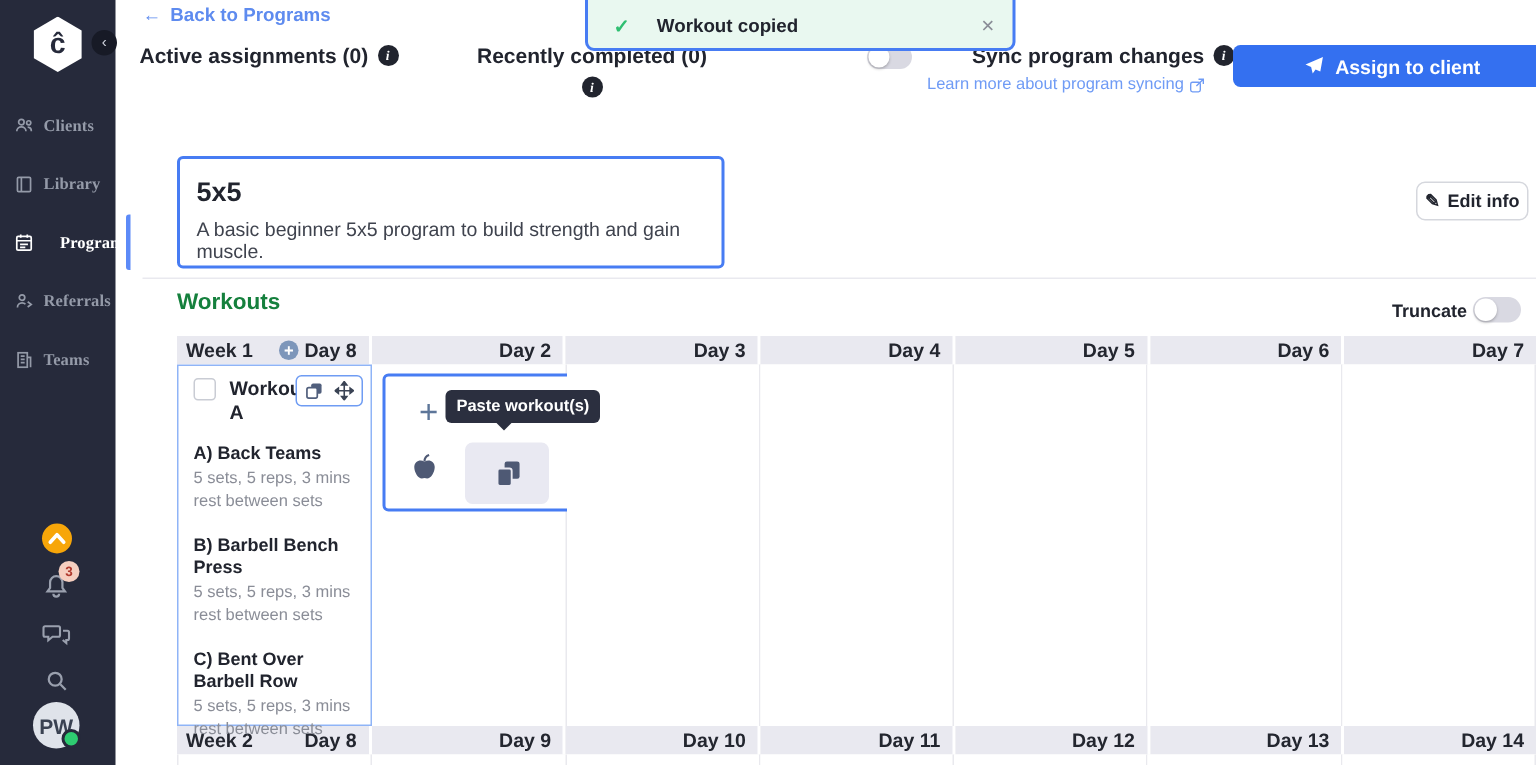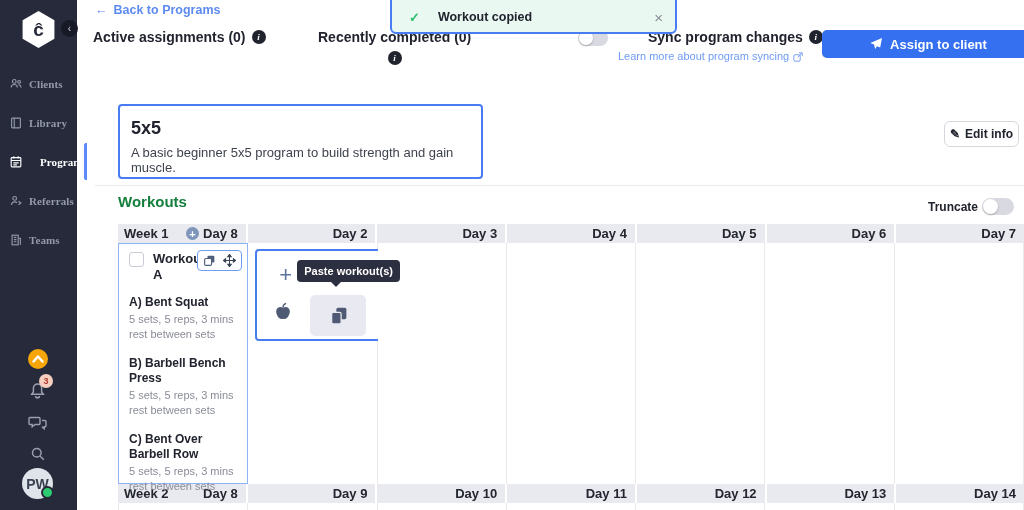--- a/index.html
+++ b/index.html
@@ -303,21 +303,21 @@
                     <line x1="8" y1="3" x2="8" y2="13"></line>
                     <line x1="3" y1="8" x2="13" y2="8"></line>
                     <polygon points="8,0.5 5.9,3.2 10.1,3.2"></polygon>
                     <polygon points="8,15.5 5.9,12.8 10.1,12.8"></polygon>
                     <polygon points="0.5,8 3.2,5.9 3.2,10.1"></polygon>
                     <polygon points="15.5,8 12.8,5.9 12.8,10.1"></polygon>
                   </svg>
               </span>
             </div>
             <div class="ex first">
-              <div class="exn">A) Bent Squat</div>
+              <div class="exn">A) Back Teams</div>
               <div class="exd">5 sets, 5 reps, 3 mins rest between sets</div>
             </div>
             <div class="ex">
               <div class="exn">B) Barbell Bench Press</div>
               <div class="exd">5 sets, 5 reps, 3 mins rest between sets</div>
             </div>
             <div class="ex">
               <div class="exn">C) Bent Over Barbell Row</div>
               <div class="exd">5 sets, 5 reps, 3 mins rest between sets</div>
             </div>

